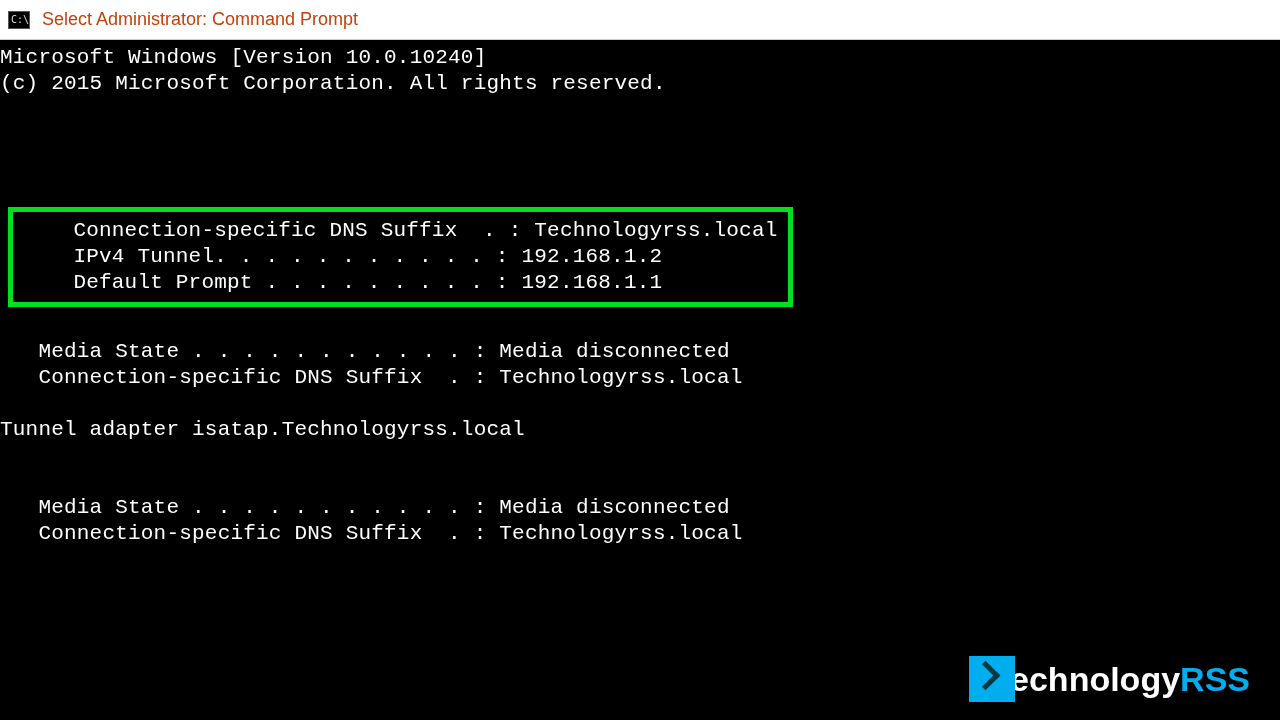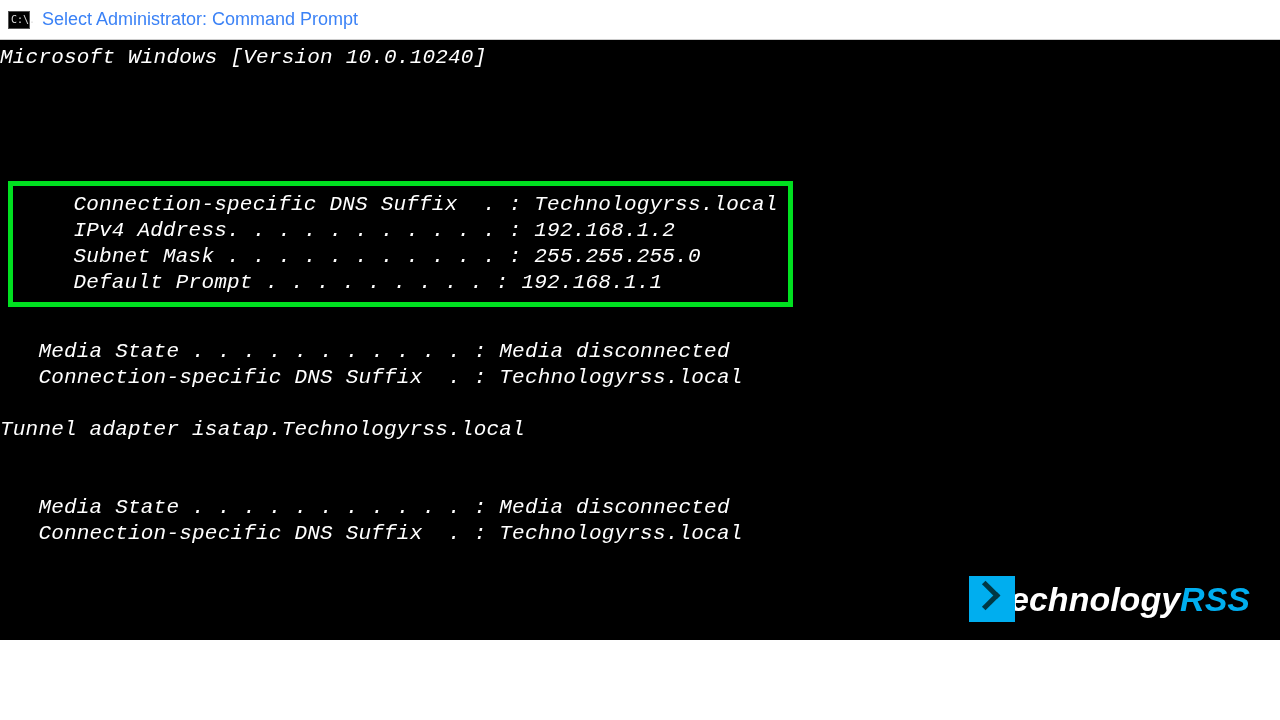--- a/index.html
+++ b/index.html
@@ -32,36 +32,35 @@
     padding-left: 2px;
     box-sizing: border-box;
   }
   .cmd-icon-text {
     color: #ddd;
     font-size: 10px;
     line-height: 1;
     font-family: Consolas, monospace;
   }
   .titlebar-text {
-    color: #3b82f6;
+    color: #c2410c;
     font-size: 18px;
     font-family: "Segoe UI", Tahoma, sans-serif;
     font-weight: 400;
   }
   
   .terminal {
     background: #000000;
     color: #ffffff;
     width: 1280px;
-    height: 600px;
+    height: 680px;
     position: relative;
     font-size: 21px;
     line-height: 26px;
     letter-spacing: 0.2px;
-    font-style: italic;
   }
   .line {
     white-space: pre;
     padding-left: 0px;
   }
   .content {
     position: absolute;
     top: 5px;
     left: 0;
   }
@@ -119,32 +118,32 @@
   <div class="cmd-icon">
     <span class="cmd-icon-text">C:\.</span>
   </div>
   <div class="titlebar-text">Select Administrator: Command Prompt</div>
 </div>
 
 <div class="terminal">
   <div class="content">
 
     <div class="line">Microsoft Windows [Version 10.0.10240]</div>
+    <div class="line">(c) 2015 Microsoft Corporation. All rights reserved.</div>
     <div class="line">&nbsp;</div>
 
     <div class="line">&nbsp;</div>
 
     <div class="line">&nbsp;</div>
     <div class="line">&nbsp;</div>
 
 
     <div class="highlight-box">
       <div class="line">   Connection-specific DNS Suffix  . : Technologyrss.local</div>
-      <div class="line">   IPv4 Address. . . . . . . . . . . : 192.168.1.2</div>
-      <div class="line">   Subnet Mask . . . . . . . . . . . : 255.255.255.0</div>
+      <div class="line">   IPv4 Tunnel. . . . . . . . . . . : 192.168.1.2</div>
       <div class="line">   Default Prompt . . . . . . . . . : 192.168.1.1</div>
     </div>
 
     <div class="line">&nbsp;</div>
 
     <div class="line">   Media State . . . . . . . . . . . : Media disconnected</div>
     <div class="line">   Connection-specific DNS Suffix  . : Technologyrss.local</div>
     <div class="line">&nbsp;</div>
 
     <div class="line">Tunnel adapter isatap.Technologyrss.local</div>

